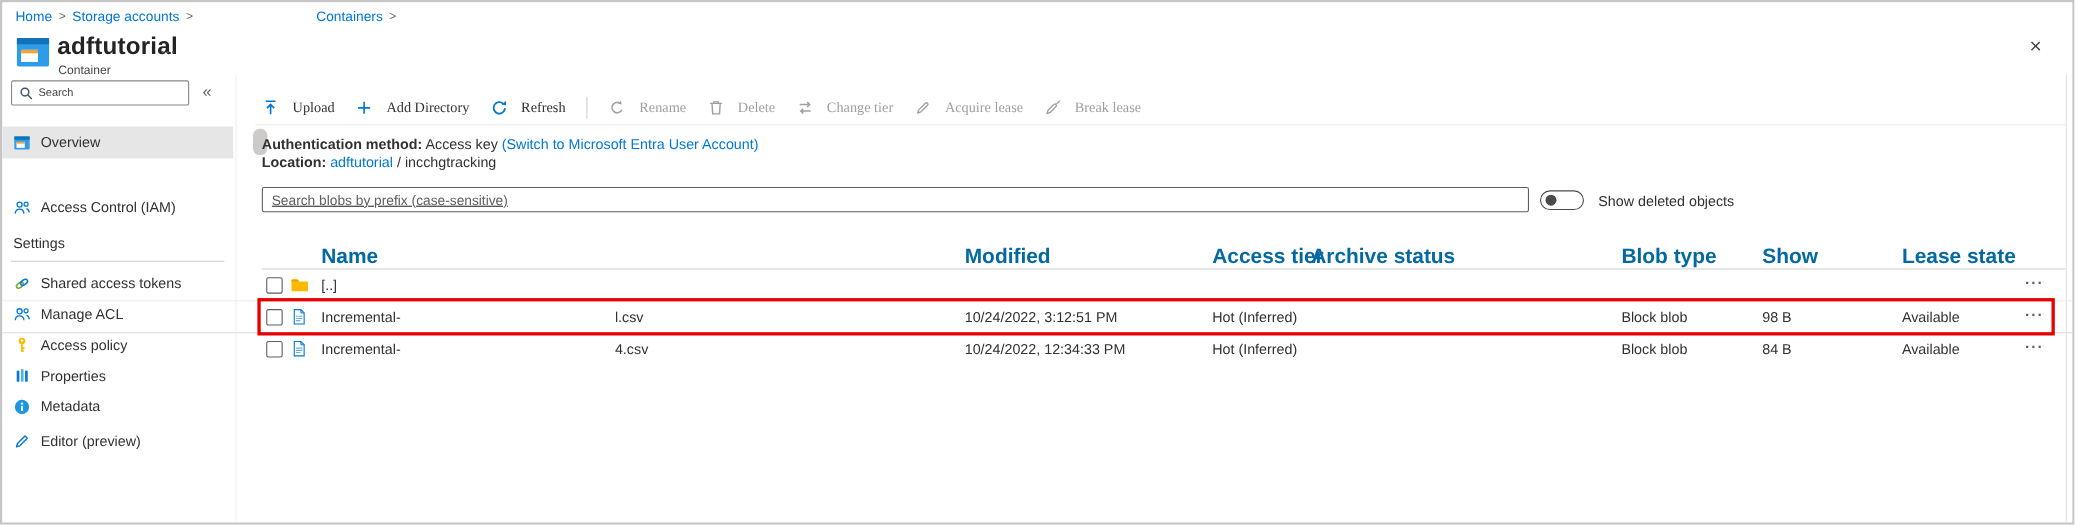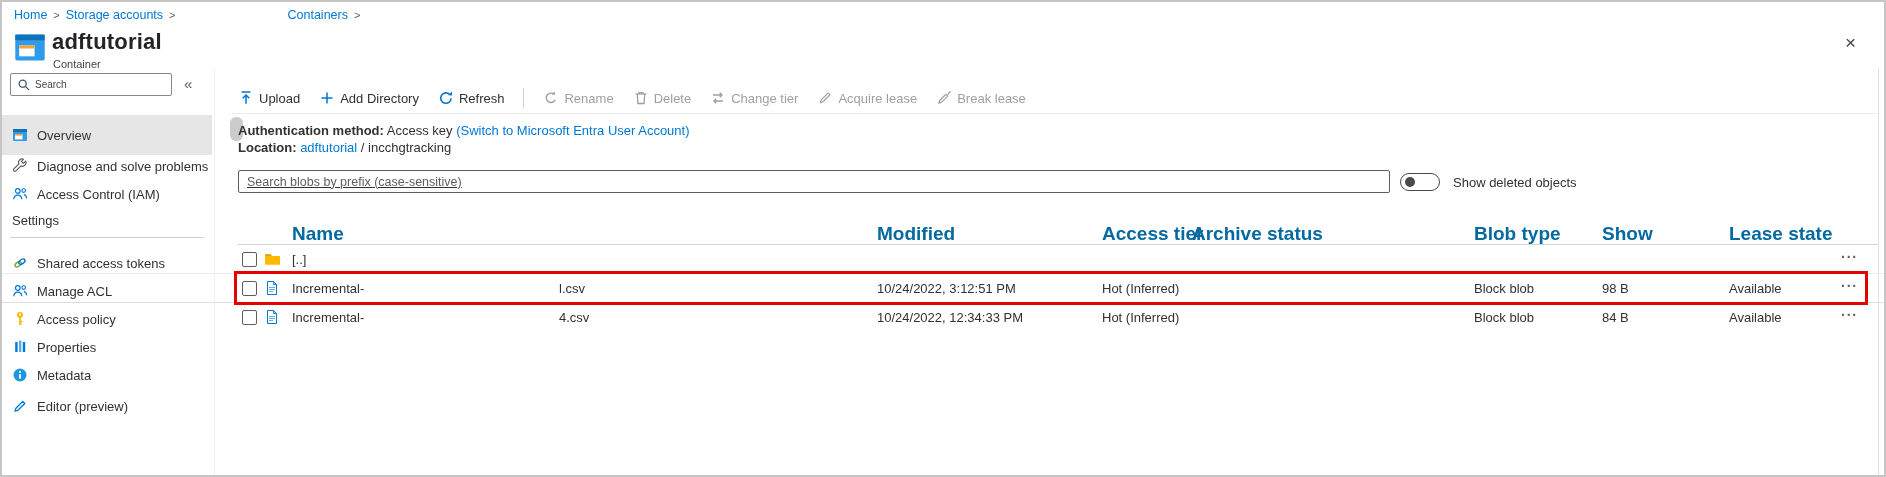--- a/index.html
+++ b/index.html
@@ -29,35 +29,35 @@
 
   
   .sidebar-search { left:8px; top:71px; width:162px; height:23px; border:1px solid #8a8886;
                     border-radius:2px; background:#fff; display:flex; align-items:center; padding:0 4px; }
   .sidebar-search svg { flex:0 0 auto; margin:0 4px 0 2px; }
   .sidebar-search input { border:none; outline:none; width:100%; font-size:10px;
                           font-family:Liberation Sans, sans-serif; color:#323130; background:transparent; }
   .sidebar-search input::placeholder { color:#484644; }
   .collapse-btn { left:182px; top:73px; font-size:15px; color:#605e5c; cursor:pointer; }
 
-  .nav-item { left:0; width:210px; height:40px; display:flex; align-items:center;
+  .nav-item { left:0; width:210px; height:29px; display:flex; align-items:center;
               padding-left:10px; gap:9px; font-size:13px; color:#323130; cursor:pointer; }
   .nav-item.selected { background:#e6e6e6; }
   .nav-item .nicon { width:16px; height:16px; display:inline-flex; }
   .settings-header { left:10px; top:211px; font-size:13px; color:#323130; }
   .settings-divider { left:8px; top:235px; width:194px; height:1px; background:#d2d0ce; }
 
   .side-divider { left:212px; top:66px; width:1px; height:409px; background:#f1f0ef; }
   .scroll-thumb { left:228px; top:115px; width:13px; height:24px; background:#cccbca; border-radius:6px; }
   .right-track { left:1876px; top:66px; width:1px; height:407px; background:#e3e1df; }
 
   
   .toolbar { left:236px; top:83px; height:26px; display:flex; align-items:center; gap:19px;
              font-size:13px; white-space:nowrap; }
-  .tb-btn { display:flex; align-items:flex-end; gap:5px; color:#323130; cursor:pointer; }
+  .tb-btn { display:flex; align-items:flex-end; gap:12px; color:#323130; cursor:pointer;font-family:Liberation Serif, serif; }
   .tb-btn .tb-ic { display:inline-flex; color:#0078d4; }
   .tb-btn.disabled { color:#a19f9d; cursor:default; }
   .tb-btn.disabled .tb-ic { color:#a19f9d; }
   .tb-sep { width:1px; height:20px; background:#d2d0ce; }
   .toolbar-divider { left:230px; top:111px; width:1646px; height:1px; background:#efedec; }
 
   
   .auth-line { left:236px; top:121px; font-size:13px;text-align:center; }
   .loc-line  { left:236px; top:138px; font-size:13px; }
   .b { font-weight:700; }
@@ -135,28 +135,20 @@
       <svg width="16" height="16" viewBox="0 0 16 16">
         <rect x="1" y="2" width="14" height="12" rx="1" fill="#2f9cea"></rect>
         <rect x="1" y="2" width="14" height="3" fill="#1272b8"></rect>
         <rect x="3" y="7" width="7.5" height="5.4" fill="#fff"></rect>
         <rect x="3" y="7" width="7.5" height="1.6" fill="#f2a33a"></rect>
       </svg>
     </span>
     <span>Overview</span>
   </div>
 
-  <div class="abs nav-item" style="top:144px">
-    <span class="nicon">
-      <svg width="16" height="16" viewBox="0 0 16 16">
-        <path d="M13.6 3.2a3.5 3.5 0 0 1-4.6 4.7L4.2 12.7a1.5 1.5 0 1 1-2.1-2.1L6.9 5.8a3.5 3.5 0 0 1 4.7-4.6L9.4 3.4l2 2z" fill="none" stroke="#605e5c" stroke-width="1.2" stroke-linejoin="round"></path>
-      </svg>
-    </span>
-    <span>Diagnose and solve problems</span>
-  </div>
 
   <div class="abs nav-item" style="top:172px">
     <span class="nicon">
       <svg width="16" height="16" viewBox="0 0 16 16">
         <circle cx="5.8" cy="5" r="2.3" fill="none" stroke="#0078d4" stroke-width="1.2"></circle>
         <path d="M1.8 13.2c.2-2.6 1.9-4.1 4-4.1s3.8 1.5 4 4.1" fill="none" stroke="#0078d4" stroke-width="1.2"></path>
         <circle cx="11.7" cy="4.6" r="1.8" fill="none" stroke="#0078d4" stroke-width="1.1"></circle>
         <path d="M12 8.6c1.6.4 2.5 1.7 2.6 3.6" fill="none" stroke="#0078d4" stroke-width="1.1"></path>
       </svg>
     </span>

